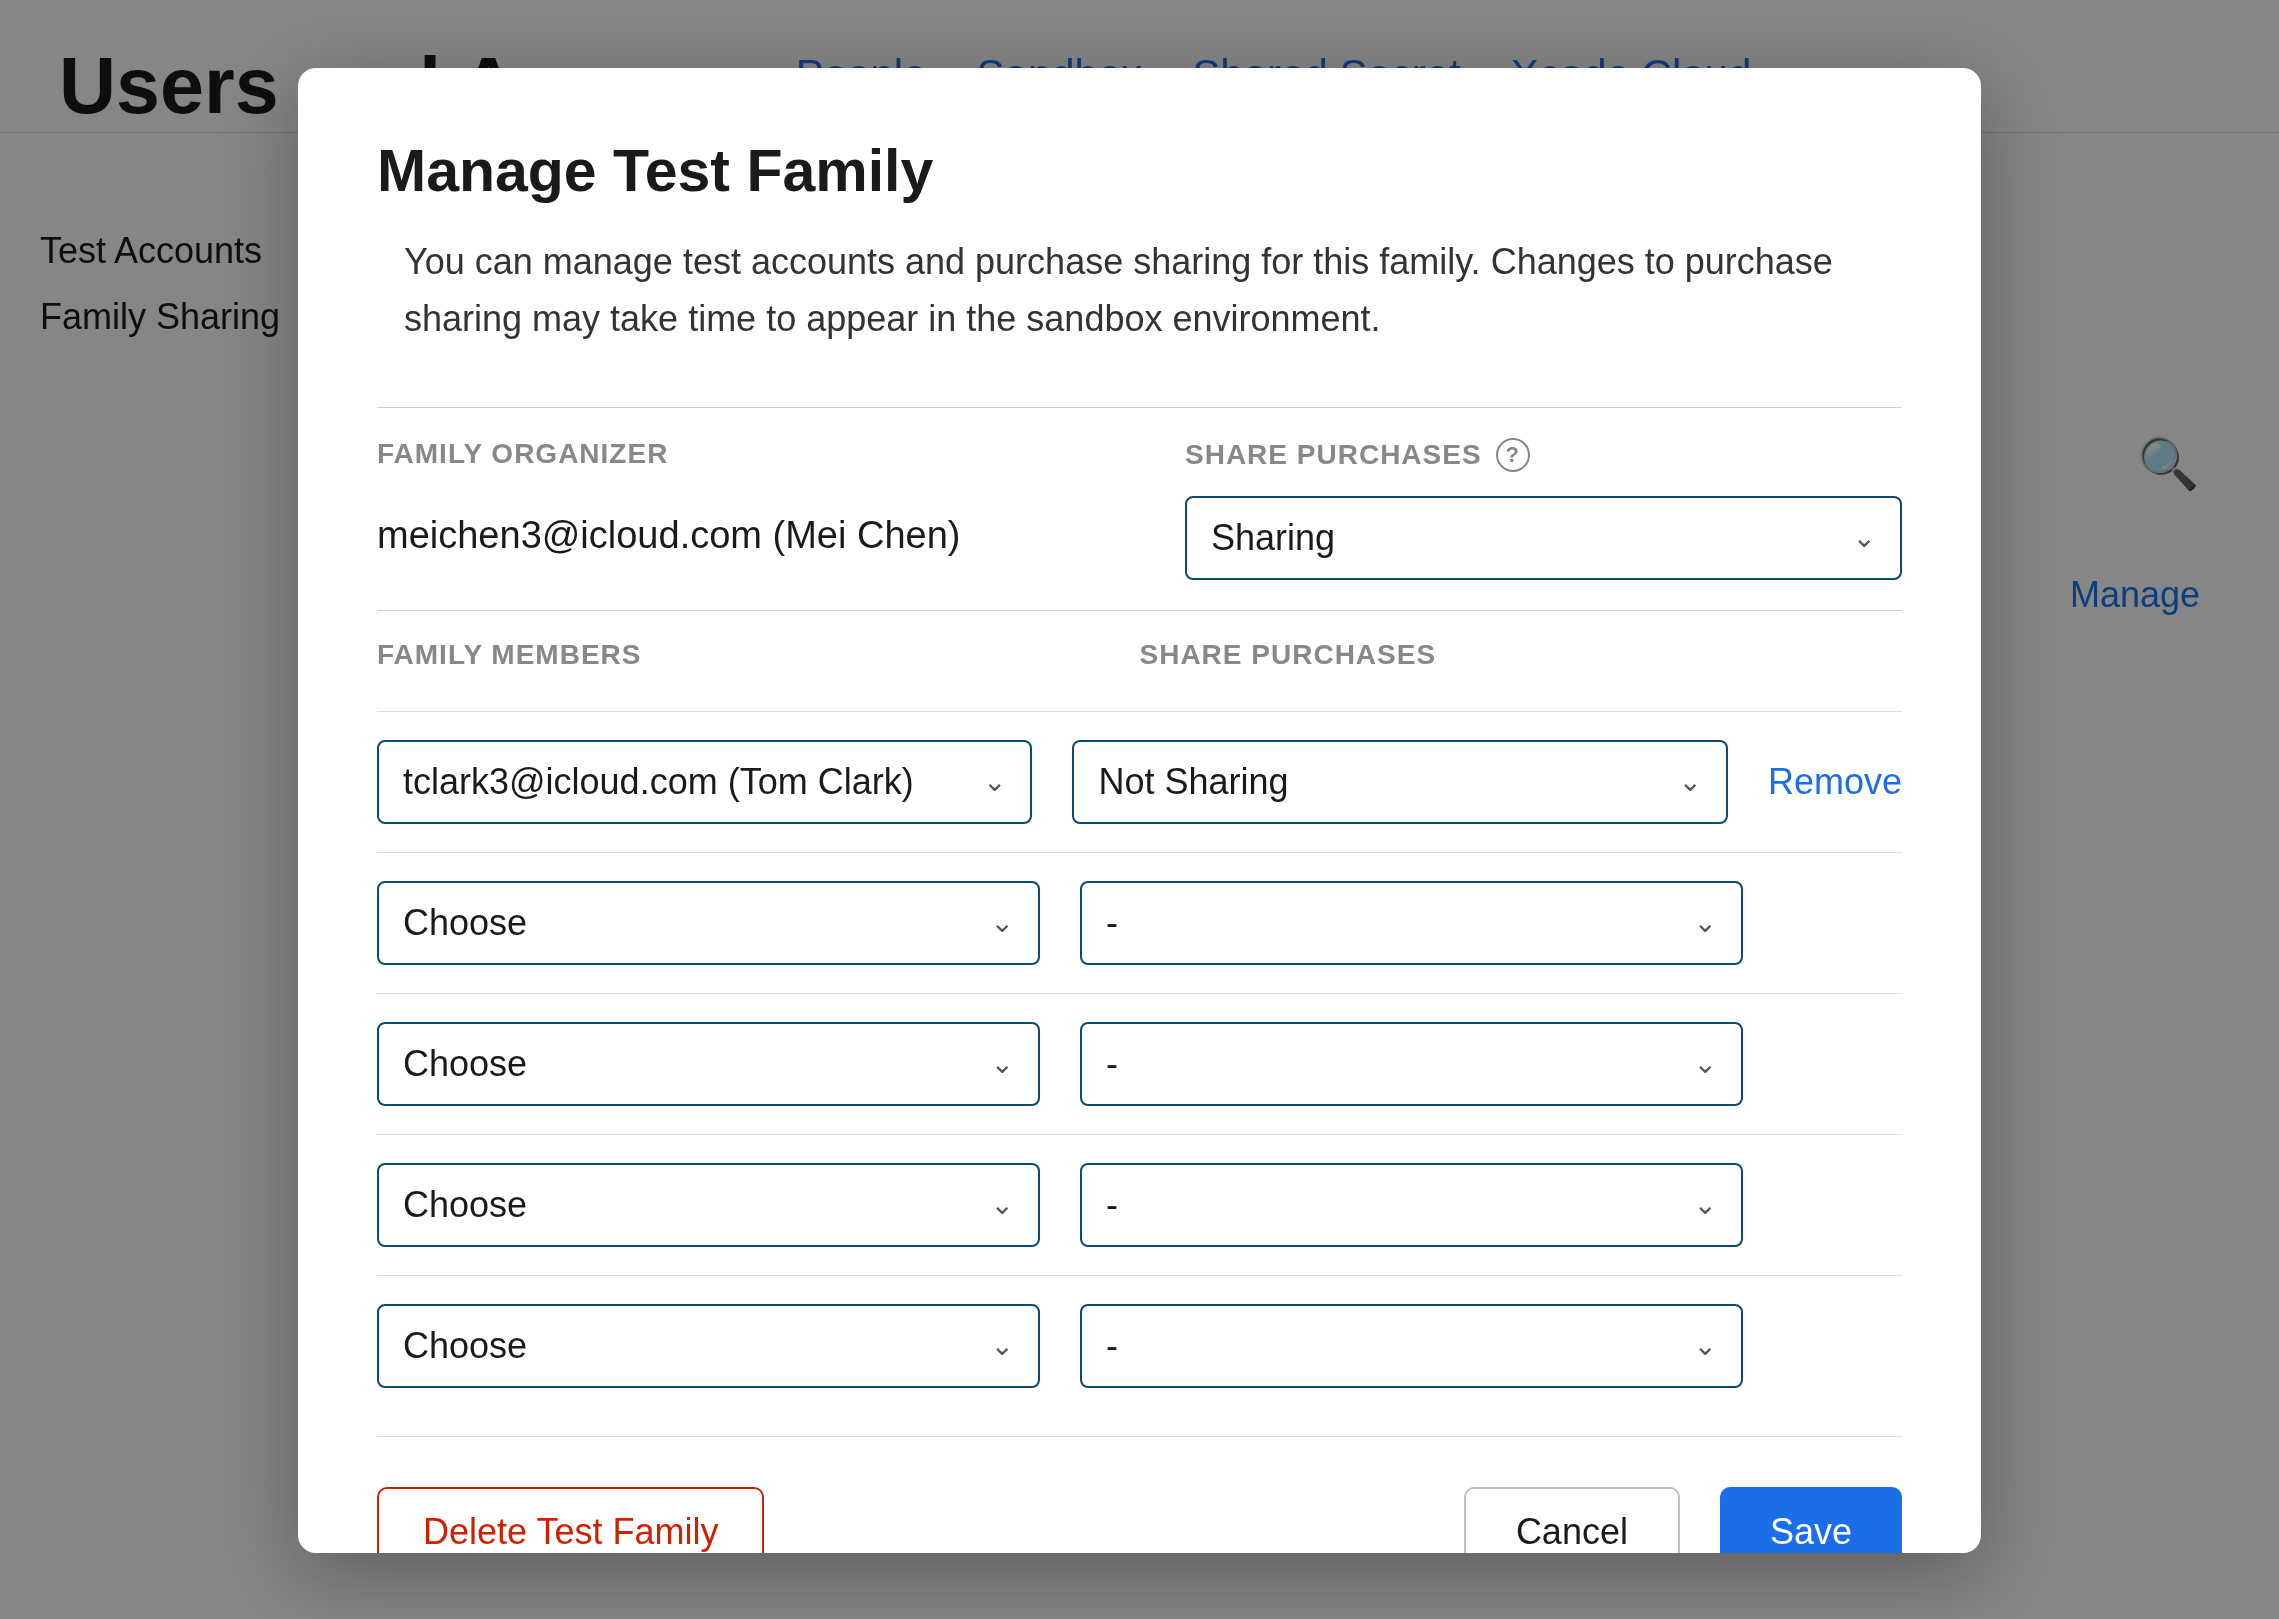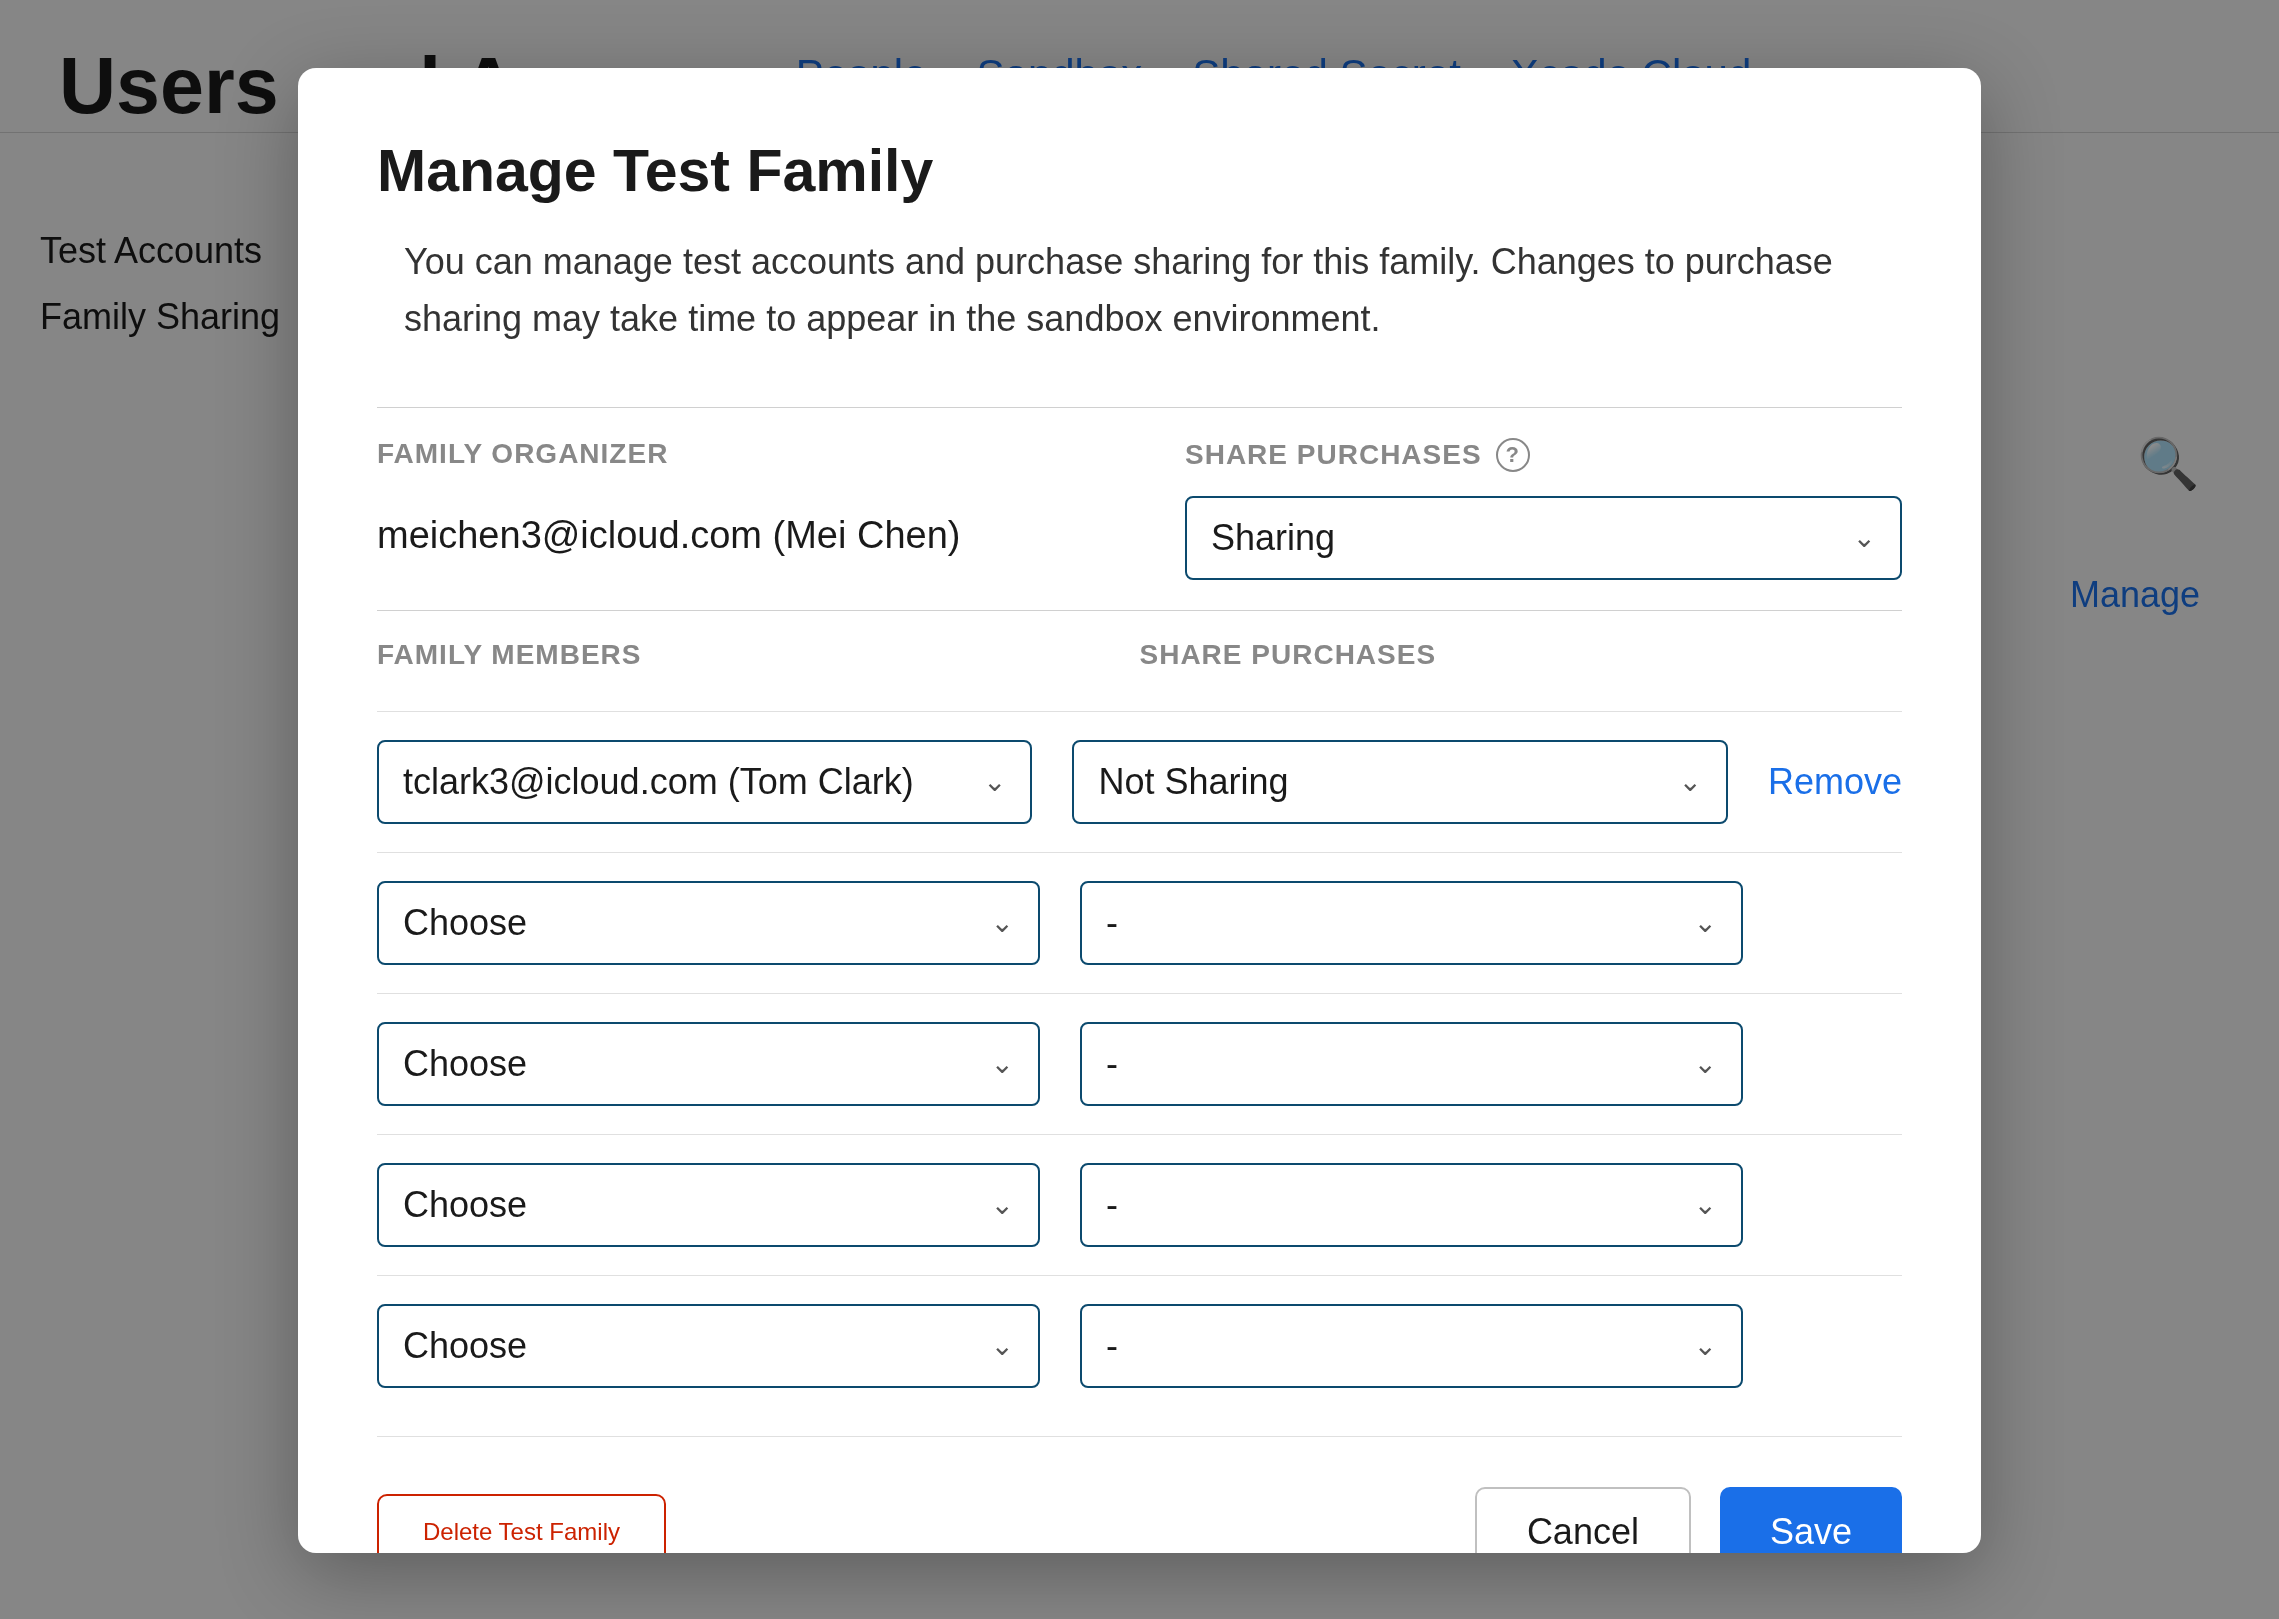--- a/index.html
+++ b/index.html
@@ -260,32 +260,32 @@
     .modal-footer {
       display: flex;
       align-items: center;
       justify-content: space-between;
       padding-top: 50px;
       margin-top: 20px;
       border-top: 1px solid #e0e0e0;
     }
 
     .btn-delete {
-      font-size: 24px;
+      font-size: 36px;
       color: #cc2200;
       background: white;
       border: 2px solid #cc2200;
       border-radius: 10px;
       padding: 22px 44px;
       cursor: pointer;
     }
 
     .footer-right {
       display: flex;
-      gap: 29px;
+      gap: 40px;
     }
 
     .btn-cancel {
       font-size: 36px;
       color: #1a1a1a;
       background: white;
       border: 2px solid #c0c0c0;
       border-radius: 10px;
       padding: 22px 50px;
       cursor: pointer;

